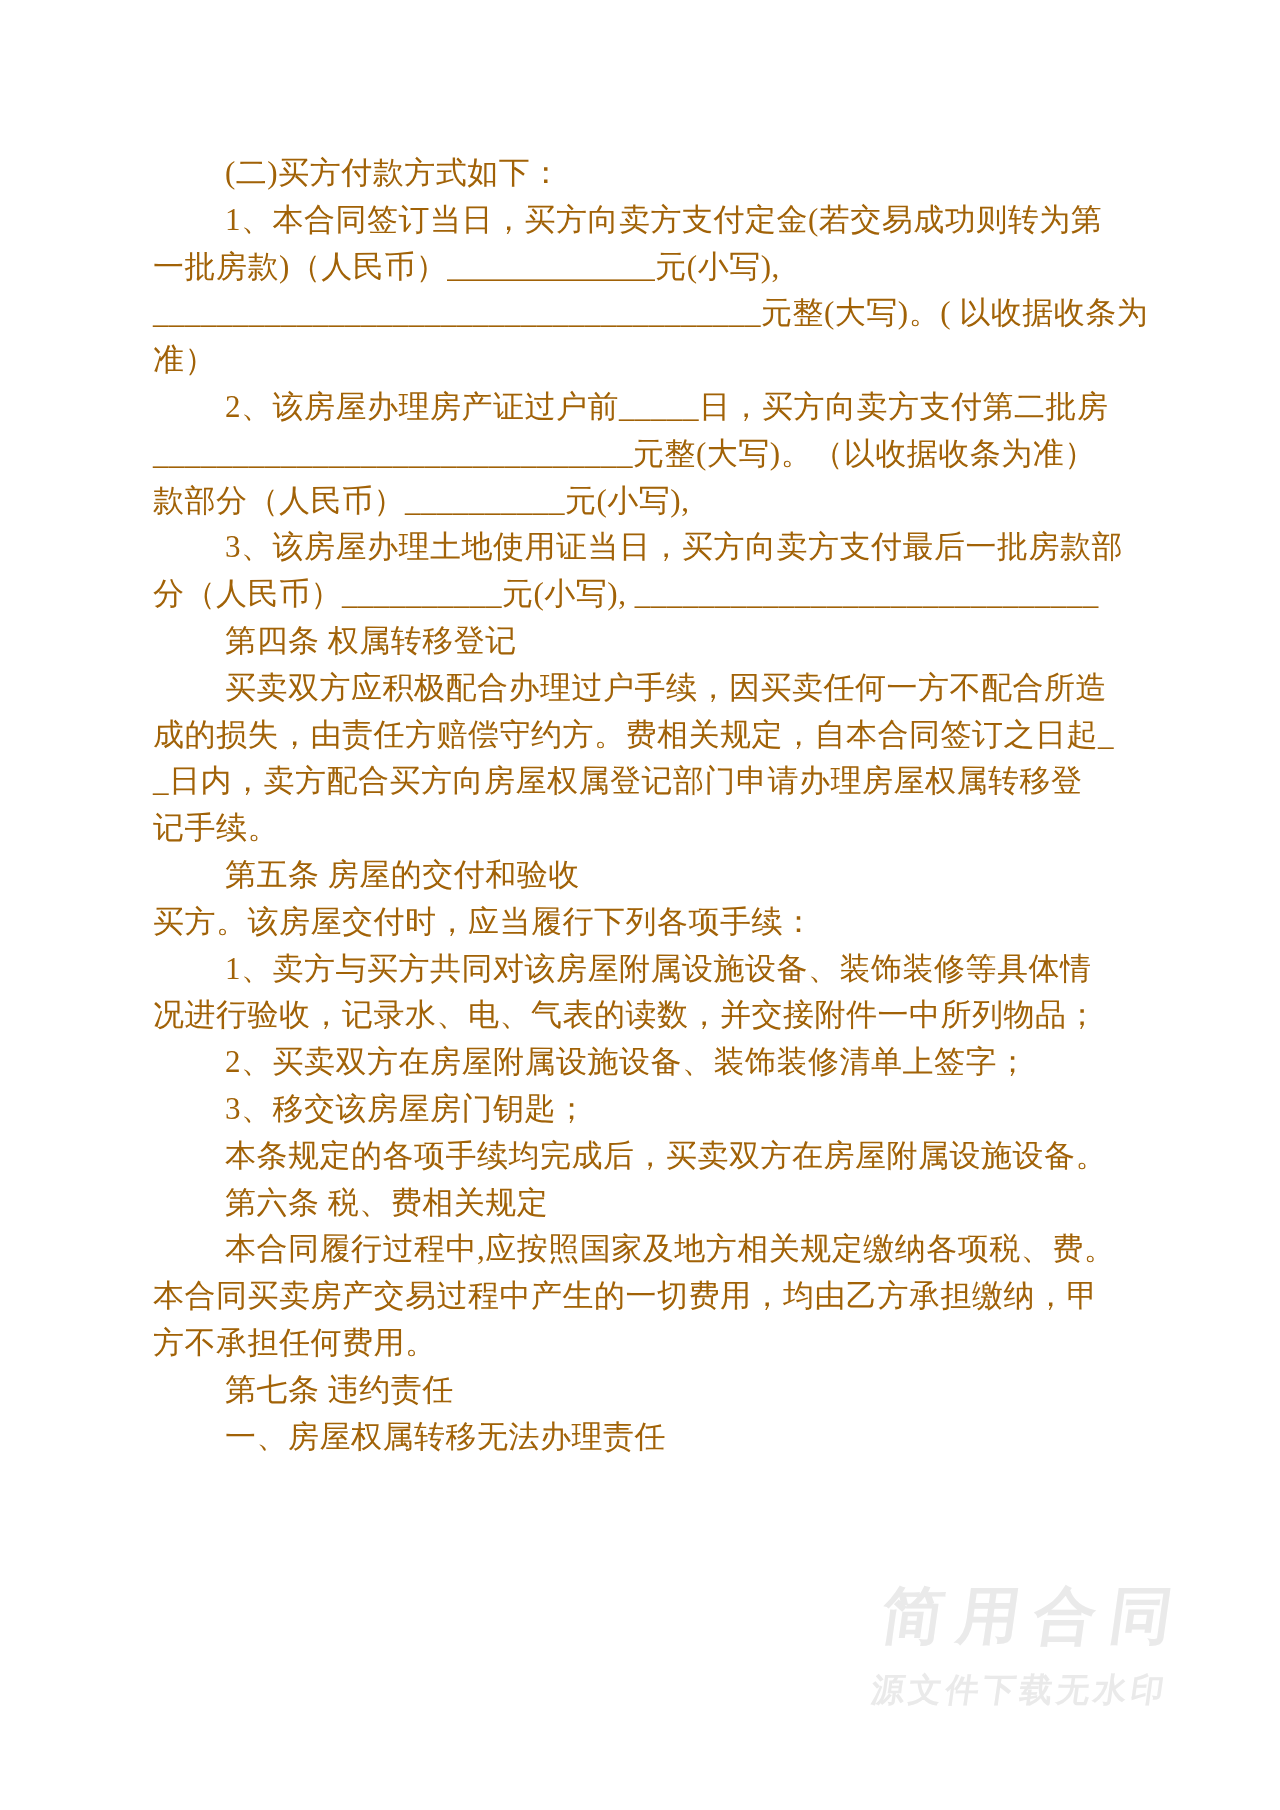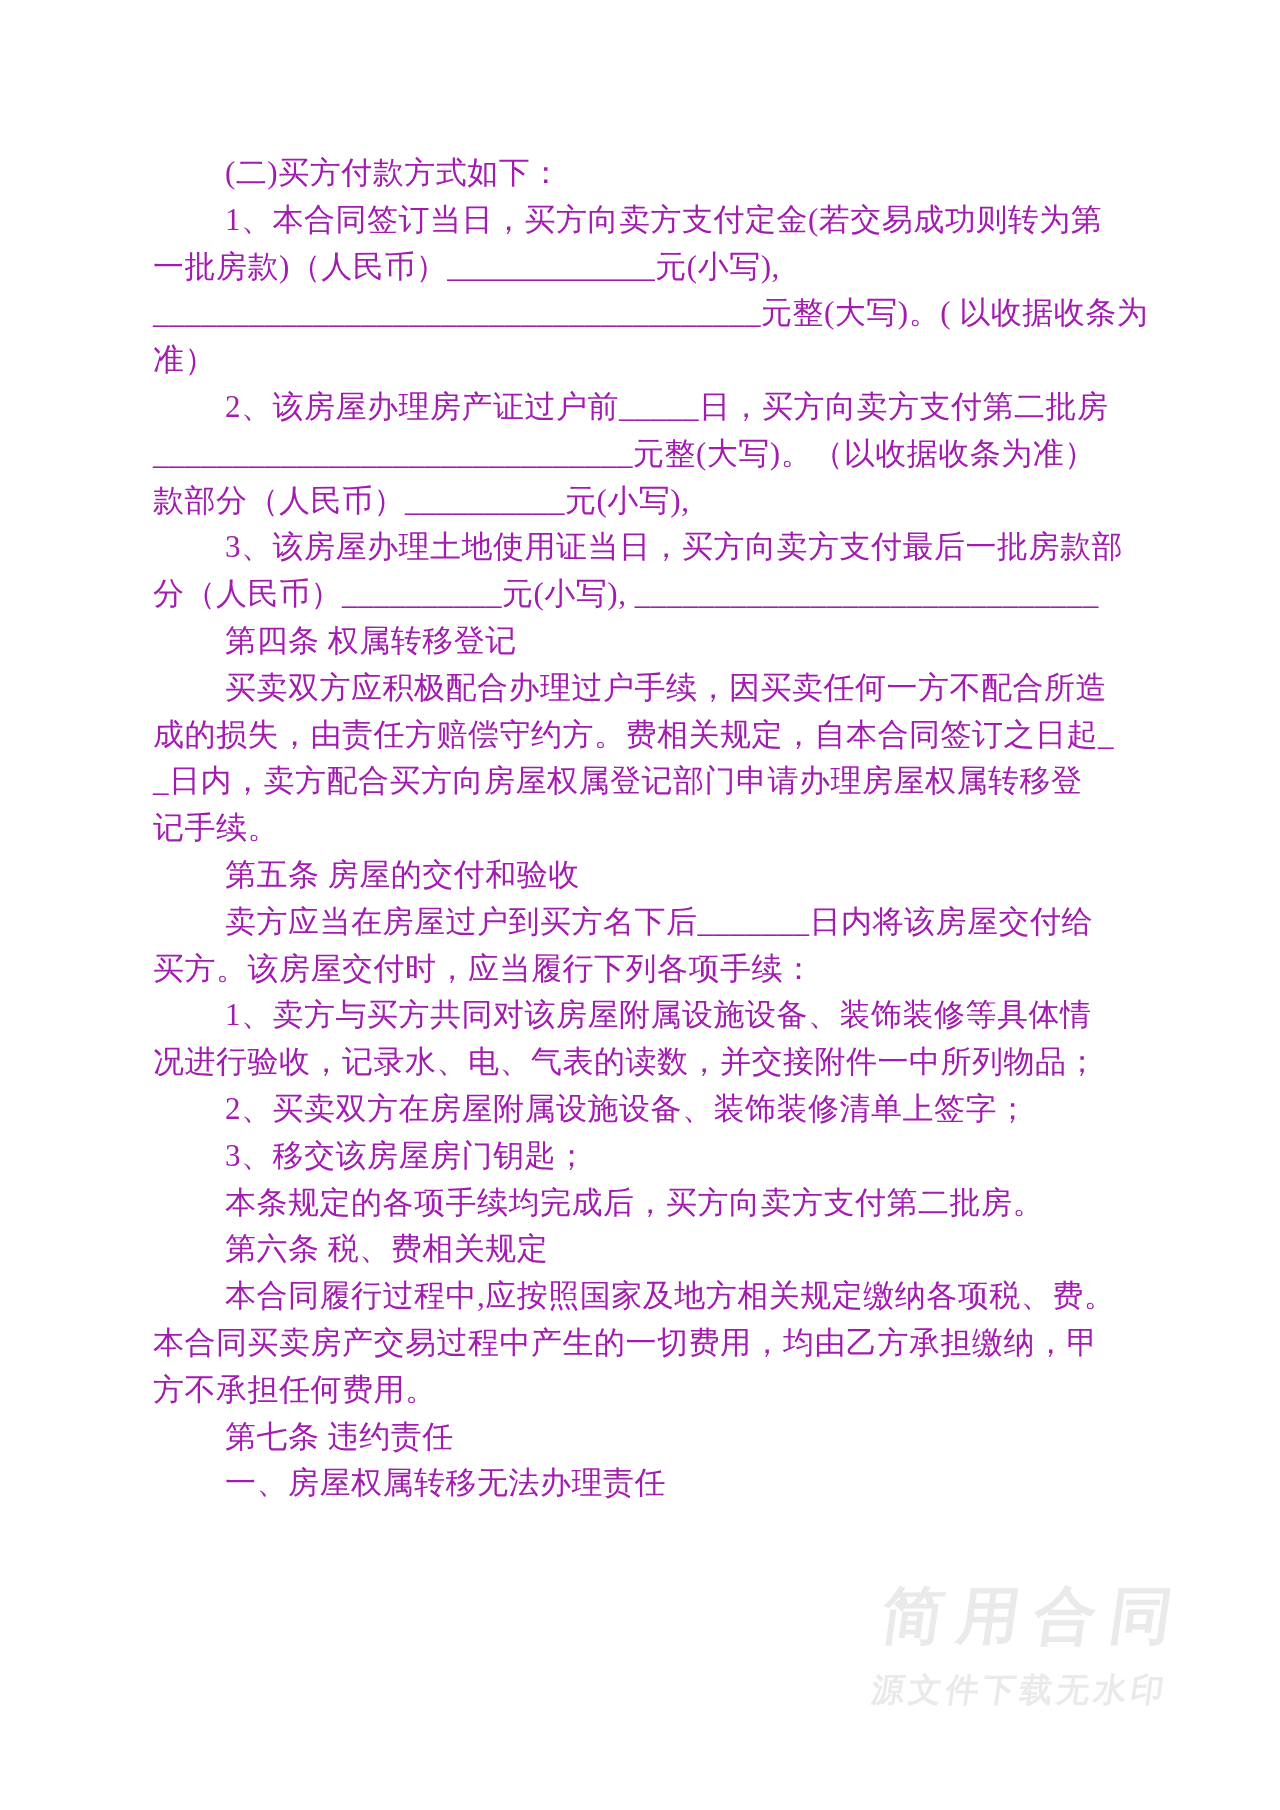--- a/index.html
+++ b/index.html
@@ -17,21 +17,21 @@
   .page {
     position: absolute;
     inset: 0;
     background: #ffffff;
   }
   .text-block {
     position: absolute;
     left: 153px;
     top: 150px;
     width: 985px;
-    color: #a21caf;
+    color: #a16207;
     font-size: 31px;
     line-height: 46.8px;
   }
   .line {
     margin: 0;
     padding: 0;
     white-space: nowrap;
     letter-spacing: 0.5px;
   }
   .line.indent {
@@ -77,27 +77,26 @@
     <p class="line">______________________________元整(大写)。（以收据收条为准）</p>
     <p class="line">款部分（人民币）__________元(小写),</p>
     <p class="line indent">3、该房屋办理土地使用证当日，买方向卖方支付最后一批房款部</p>
     <p class="line">分（人民币）__________元(小写), _____________________________</p>
     <p class="line indent">第四条 权属转移登记</p>
     <p class="line indent">买卖双方应积极配合办理过户手续，因买卖任何一方不配合所造</p>
     <p class="line">成的损失，由责任方赔偿守约方。费相关规定，自本合同签订之日起_</p>
     <p class="line">_日内，卖方配合买方向房屋权属登记部门申请办理房屋权属转移登</p>
     <p class="line">记手续。</p>
     <p class="line indent">第五条 房屋的交付和验收</p>
-    <p class="line indent">卖方应当在房屋过户到买方名下后_______日内将该房屋交付给</p>
     <p class="line">买方。该房屋交付时，应当履行下列各项手续：</p>
     <p class="line indent">1、卖方与买方共同对该房屋附属设施设备、装饰装修等具体情</p>
     <p class="line">况进行验收，记录水、电、气表的读数，并交接附件一中所列物品；</p>
     <p class="line indent">2、买卖双方在房屋附属设施设备、装饰装修清单上签字；</p>
     <p class="line indent">3、移交该房屋房门钥匙；</p>
-    <p class="line indent">本条规定的各项手续均完成后，买方向卖方支付第二批房。</p>
+    <p class="line indent">本条规定的各项手续均完成后，买卖双方在房屋附属设施设备。</p>
     <p class="line indent">第六条 税、费相关规定</p>
     <p class="line indent">本合同履行过程中,应按照国家及地方相关规定缴纳各项税、费。</p>
     <p class="line">本合同买卖房产交易过程中产生的一切费用，均由乙方承担缴纳，甲</p>
     <p class="line">方不承担任何费用。</p>
     <p class="line indent">第七条 违约责任</p>
     <p class="line indent">一、房屋权属转移无法办理责任</p>
   </div>
 
   <div class="watermark">
     <div class="watermark-title">简用合同</div>

